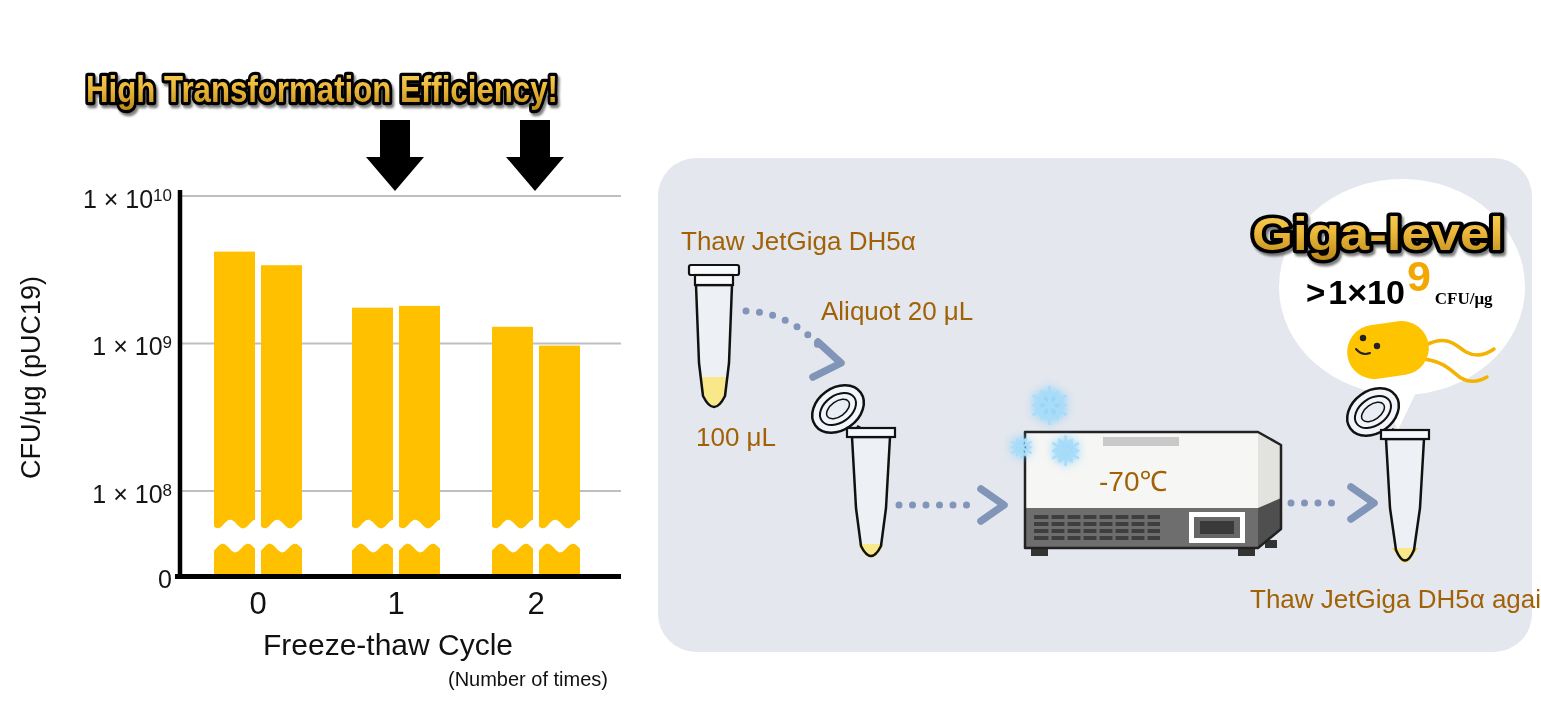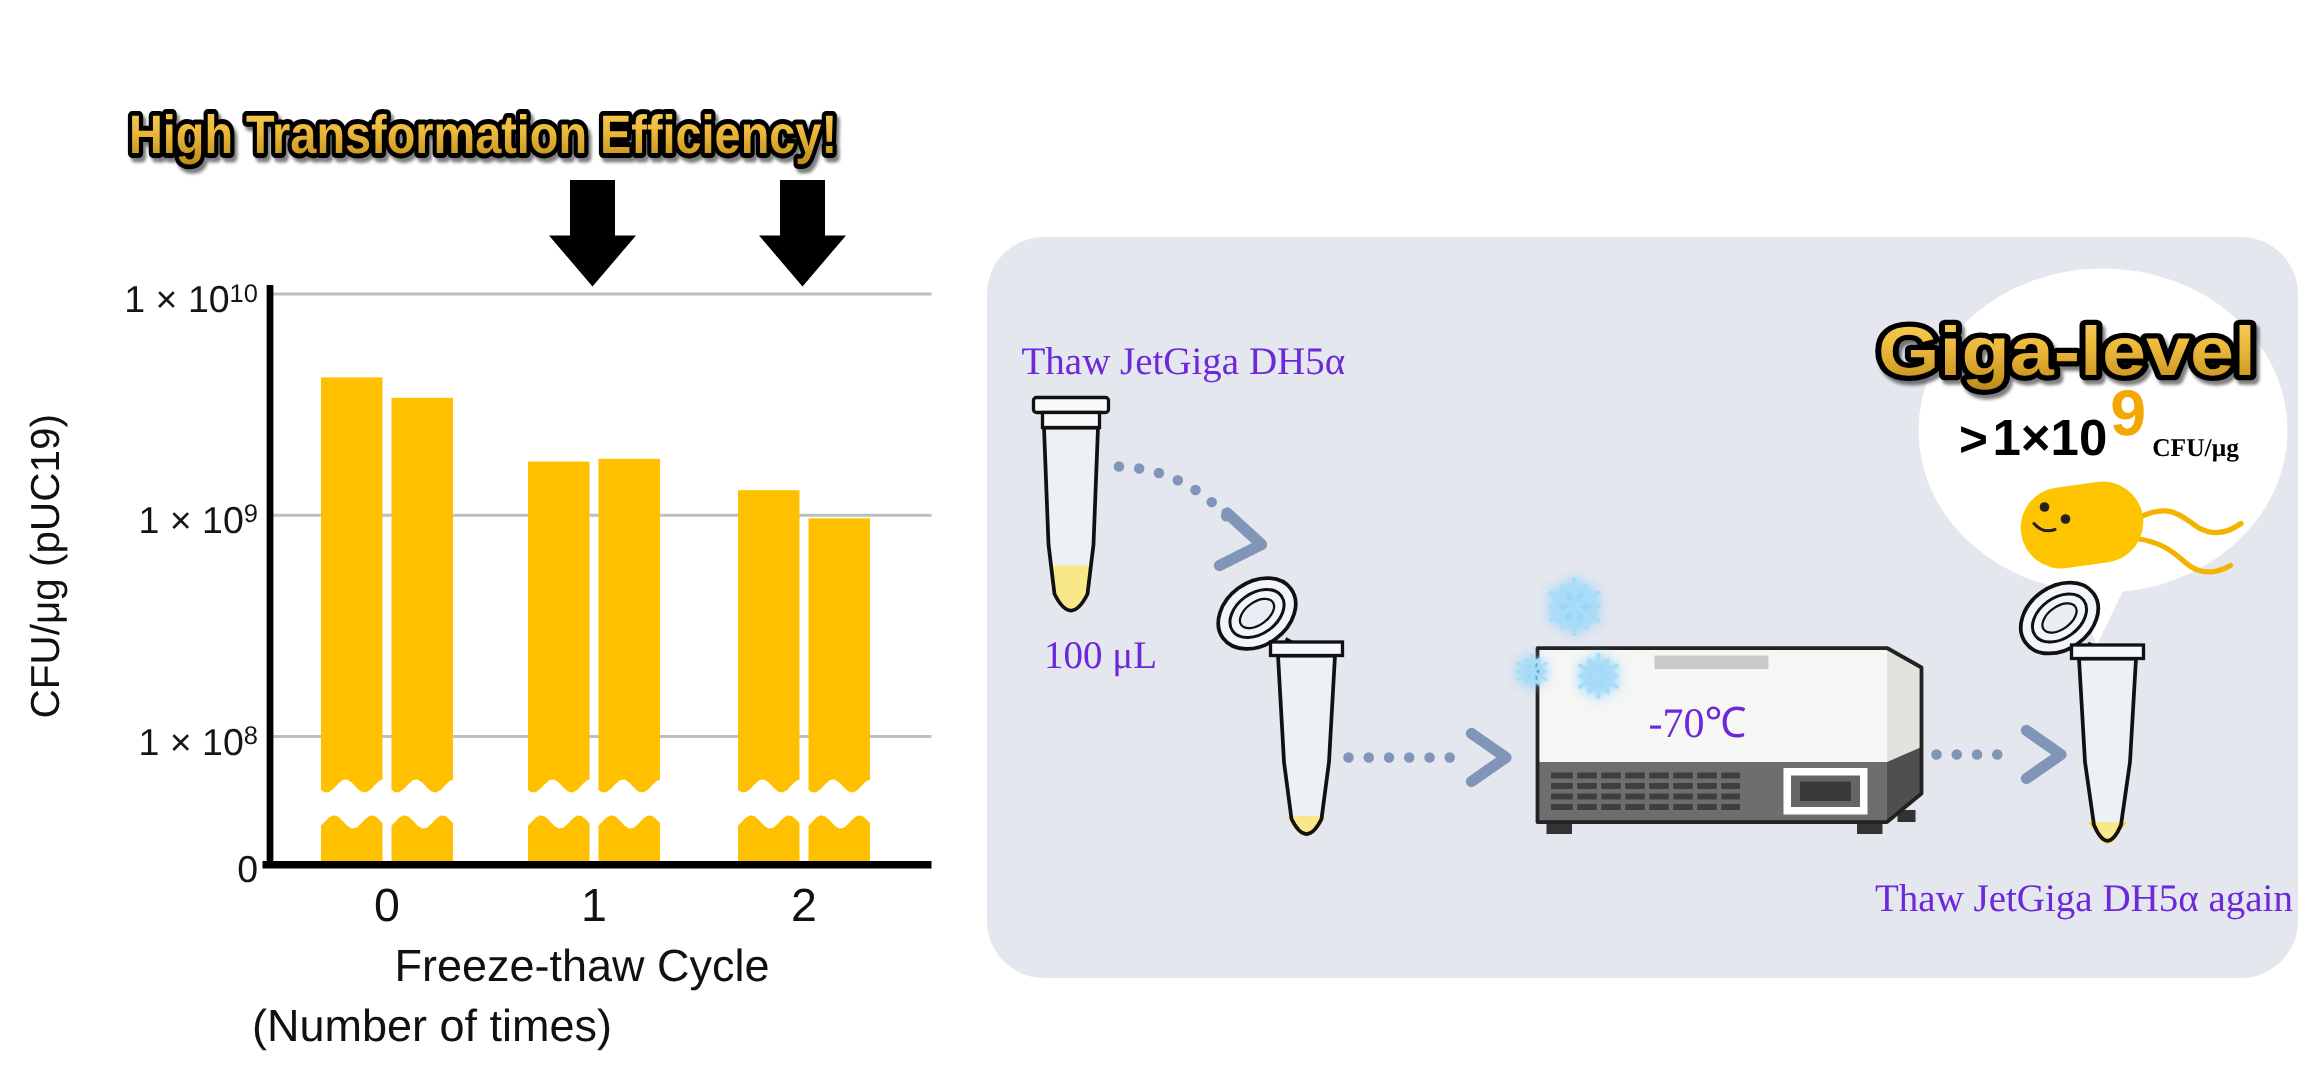--- a/index.html
+++ b/index.html
@@ -8,22 +8,22 @@
   #panel{position:absolute;left:658px;top:158px;width:874px;height:494px;
          border-radius:38px;background:#E4E7EE;}
   #gfx{position:absolute;left:0;top:0;width:1541px;height:726px;pointer-events:none;}
   .ytick{position:absolute;left:40px;width:132px;text-align:right;font-size:25px;
          color:#151515;height:30px;line-height:30px;}
   .ytick sup{font-size:17px;vertical-align:7px;margin-top:48px;}
   .xtick{position:absolute;top:586px;font-size:31px;color:#111;transform:translateX(-50%);}
   .ylabel{position:absolute;left:-104px;top:362px;width:270px;text-align:center;
           font-size:27px;color:#111;transform:rotate(-90deg);}
   .xlabel1{position:absolute;left:168px;top:628px;width:440px;text-align:center;font-size:30px;color:#111;}
-  .xlabel2{position:absolute;left:168px;top:668px;width:440px;text-align:left;font-size:30px;color:#111;}
-  .dlabel{position:absolute;font-size:26px;color:#6d28d9;white-space:nowrap;font-family:Liberation Serif, serif;}
+  .xlabel2{position:absolute;left:168px;top:668px;width:440px;text-align:right;font-size:20px;color:#111;}
+  .dlabel{position:absolute;font-size:26px;color:#a16207;white-space:nowrap;}
   .snowflake{position:absolute;line-height:1;color:#A9DCF7;
              text-shadow:0 0 8px rgba(110,200,255,.95),0 0 2px #EAF7FF;}
   #bubbleValue{position:absolute;left:1306px;top:255px;display:flex;align-items:flex-start;}
   #bubbleValue .gt{font-size:33px;font-weight:800;margin-top:19px;}
   #bubbleValue .vb{font-size:34px;font-weight:700;margin-top:18px;margin-left:3px;letter-spacing:0px;}
   #bubbleValue .ve{font-size:43px;font-weight:800;color:#F2A800;margin-top:-3px;margin-left:2px;}
   #bubbleValue .vu{font-size:17px;font-weight:800;margin-top:34px;margin-left:4px;font-family:Liberation Serif, serif;}
 </style>
 </head>
 <body>
@@ -183,20 +183,21 @@
 
   <div class="xtick" style="left:258px">0</div>
   <div class="xtick" style="left:396px">1</div>
   <div class="xtick" style="left:536px">2</div>
 
   <div class="xlabel1">Freeze-thaw Cycle</div>
   <div class="xlabel2">(Number of times)</div>
 
   <div class="dlabel" style="left:681px;top:226px">Thaw JetGiga DH5α</div>
   <div class="dlabel" style="left:696px;top:422px">100 μL</div>
+  <div class="dlabel" style="left:821px;top:296px">Aliquot 20 μL</div>
   <div class="dlabel" style="left:1099px;top:461px;font-size:28px">-70℃</div>
   <div class="dlabel" style="left:1250px;top:584px">Thaw JetGiga DH5α again</div>
 
   <div id="bubbleValue">
     <span class="gt">&gt;</span>
     <span class="vb">1×10</span>
     <span class="ve">9</span>
     <span class="vu">CFU/μg</span>
   </div>
 

